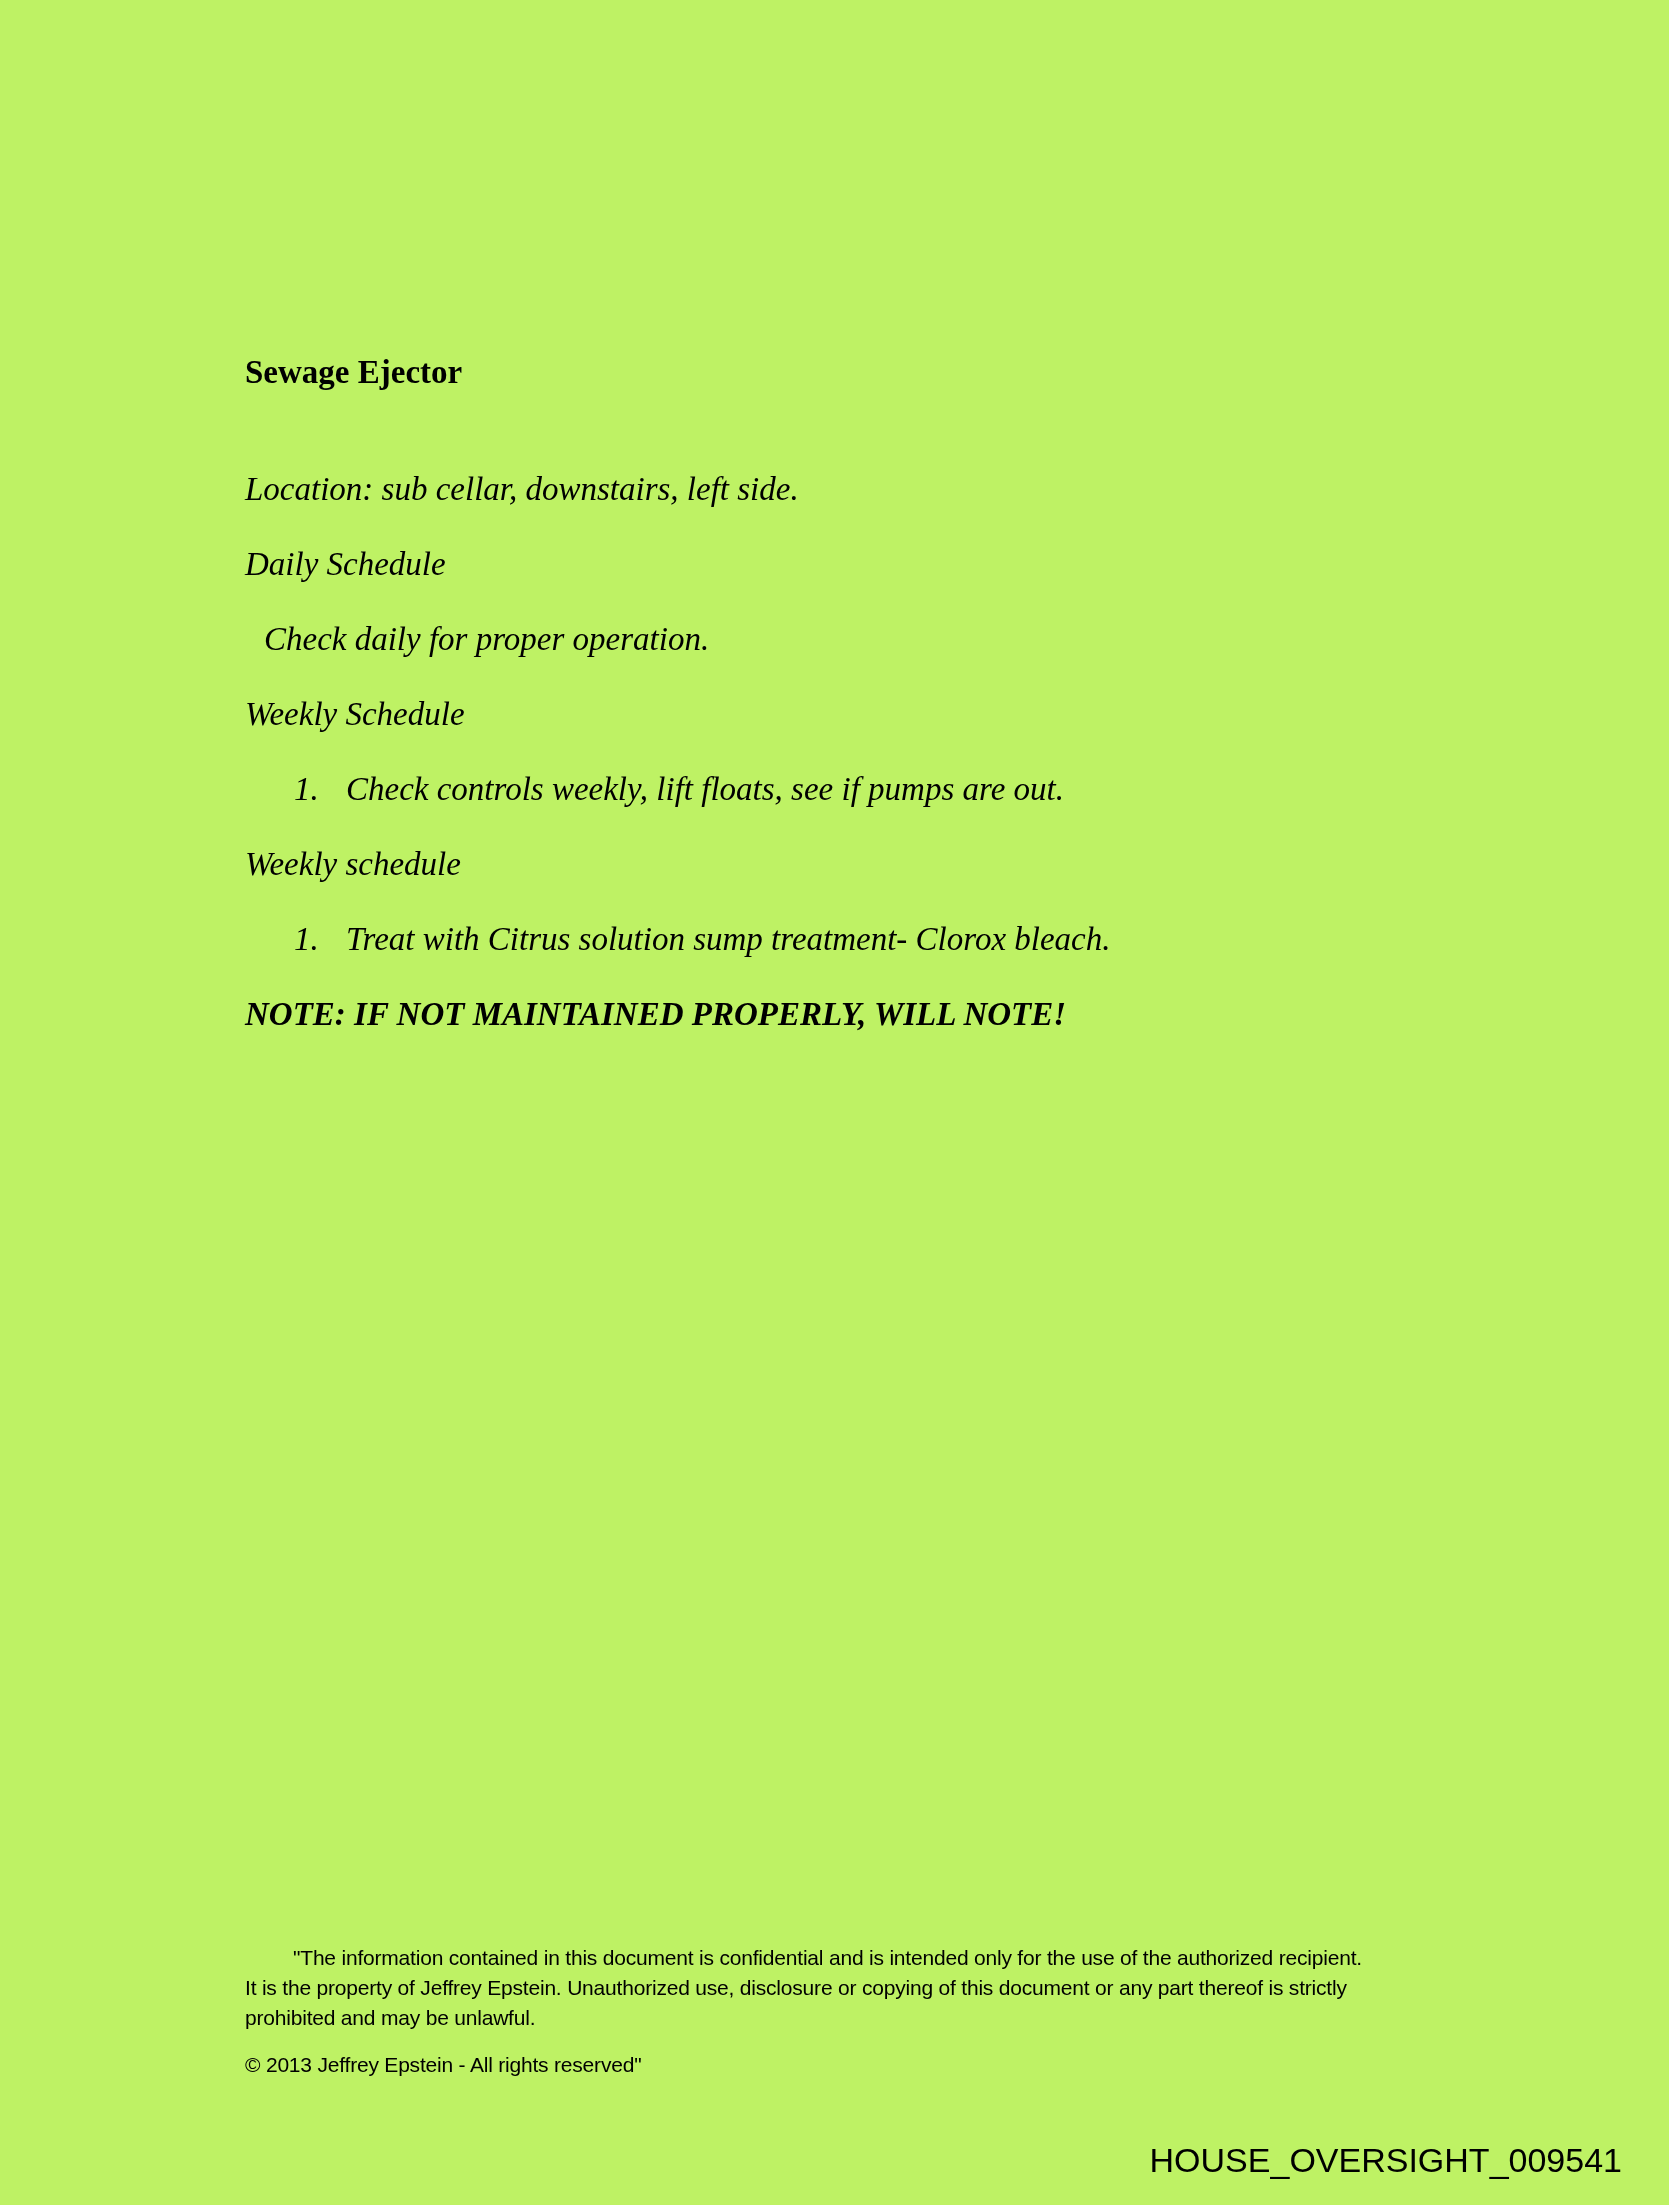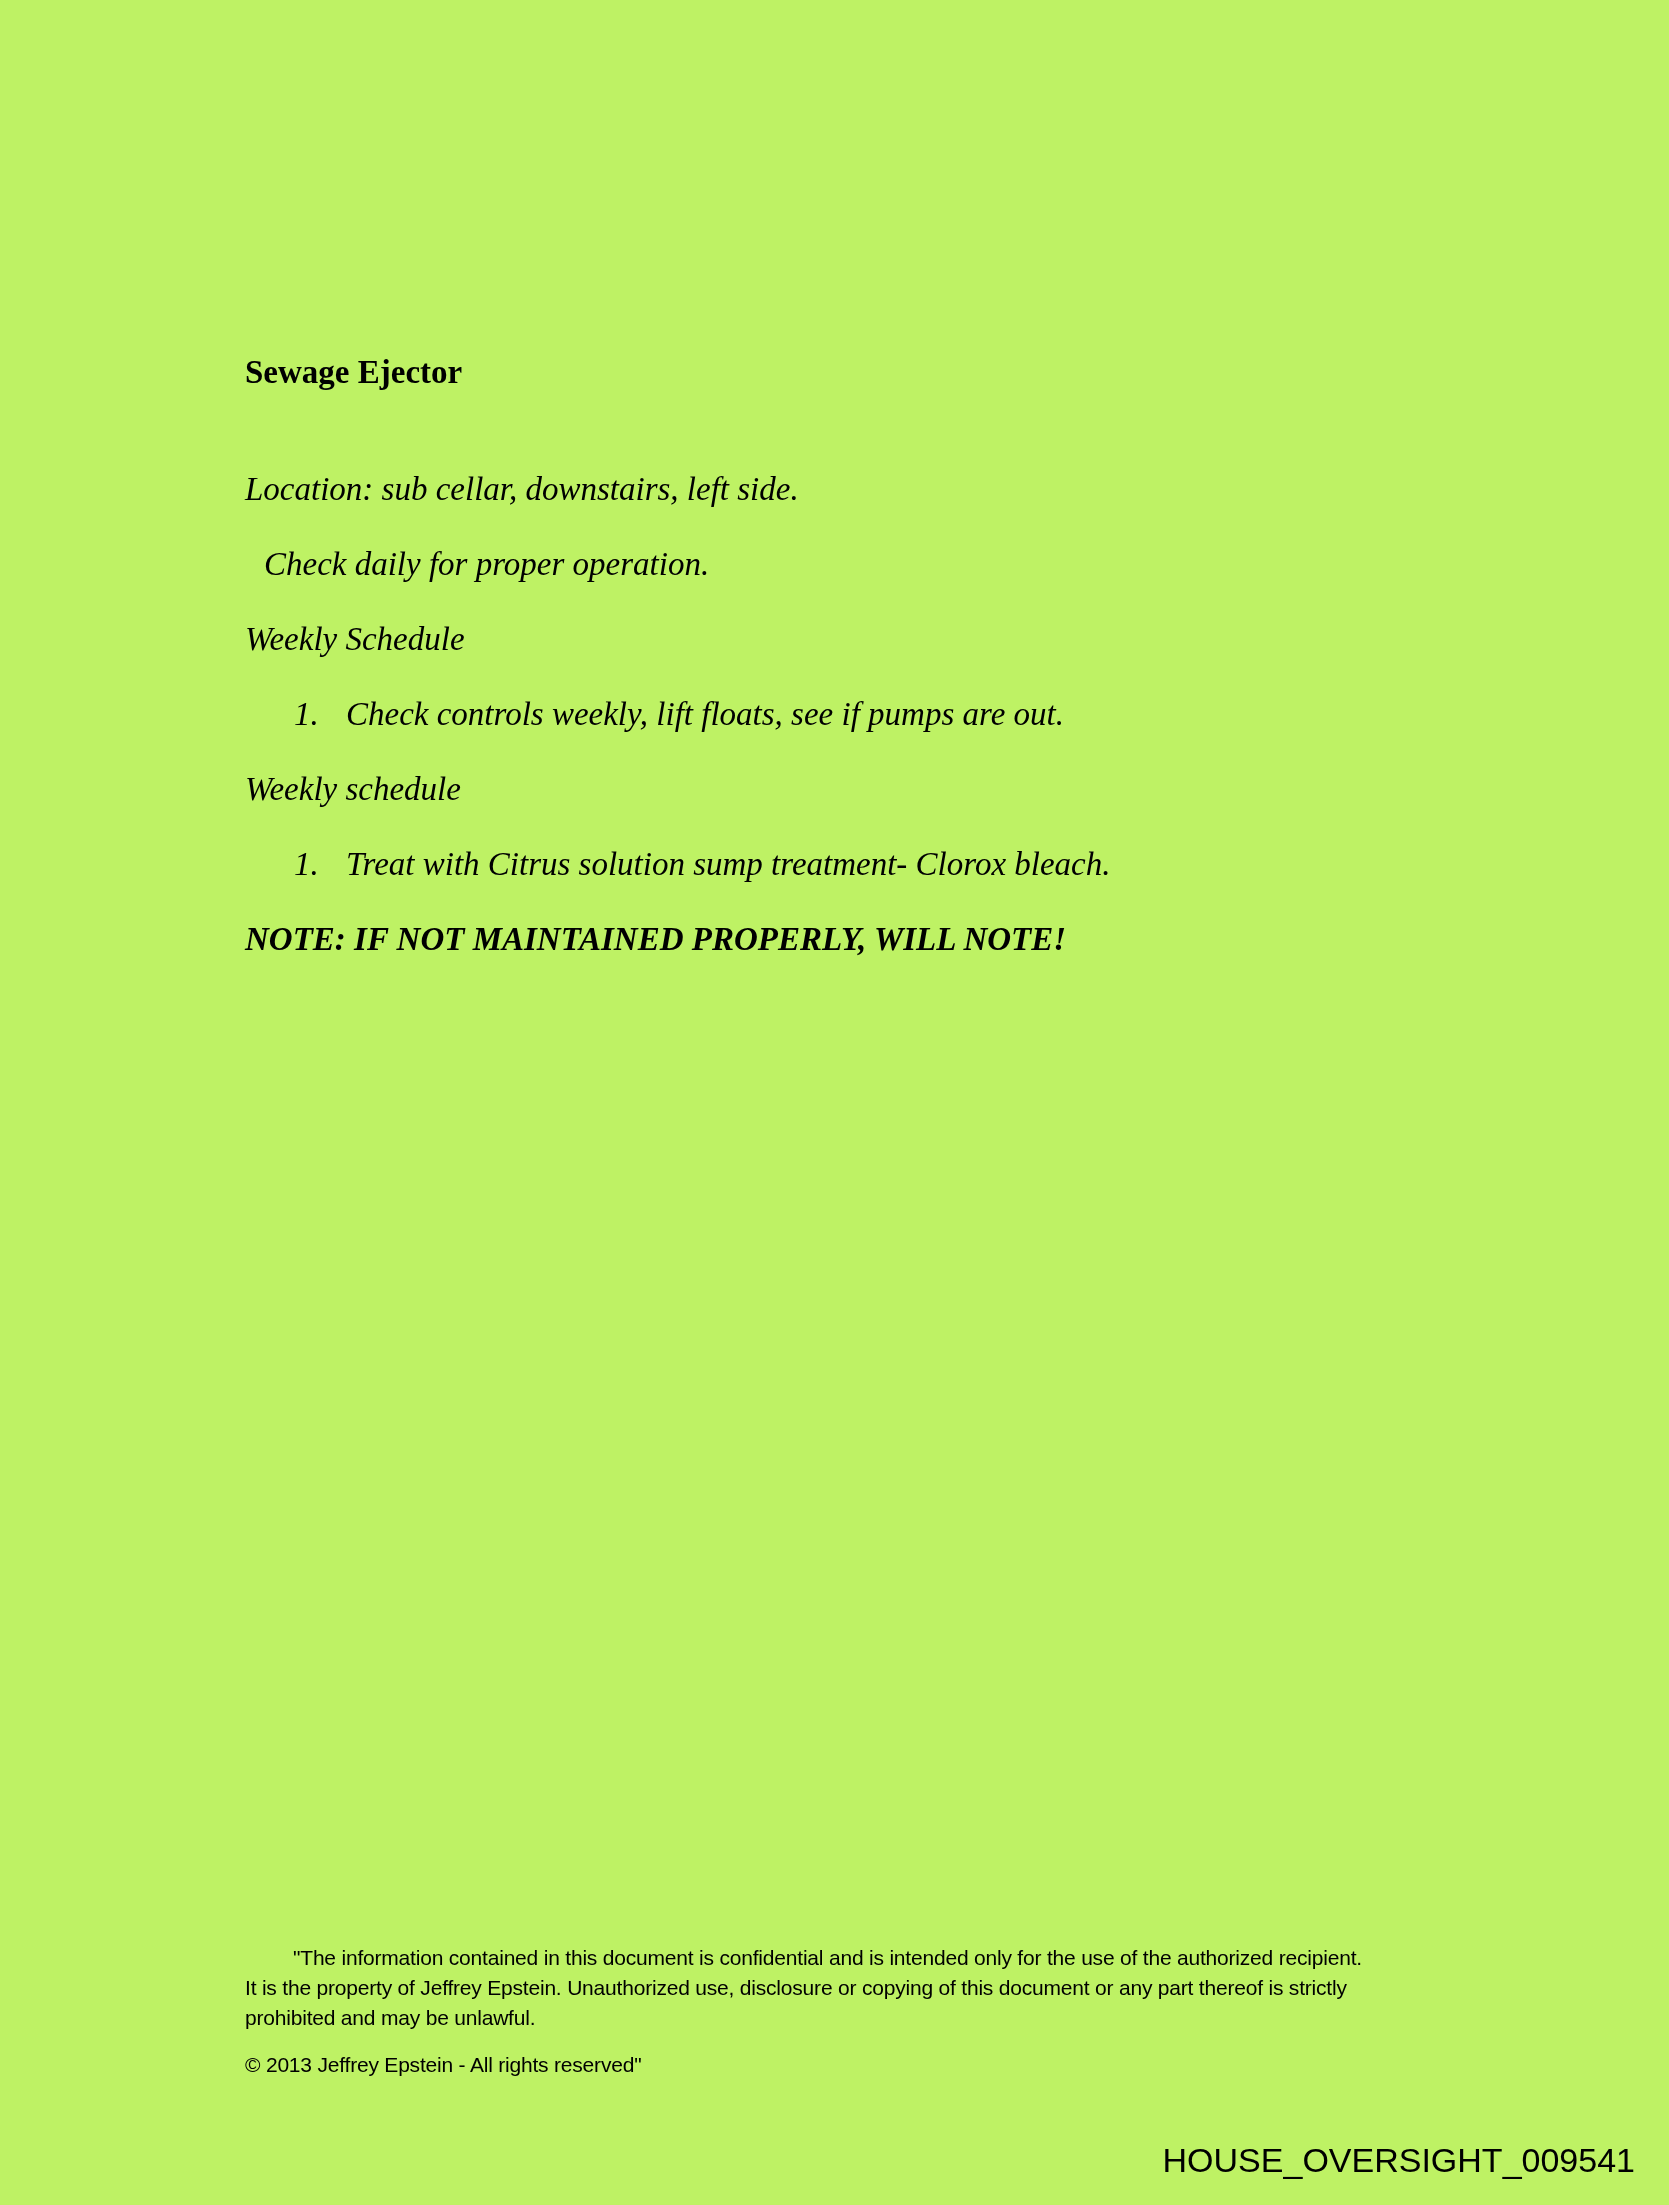--- a/index.html
+++ b/index.html
@@ -53,38 +53,39 @@
     font-size: 21px;
     line-height: 30px;
     letter-spacing: -0.2px;
   }
   .footer .line { white-space: nowrap; }
   .footer .line-first { padding-left: 48px; }
   .footer .copyright { margin-top: 17px; }
   .bates {
     position: absolute;
     top: 2142px;
-    right: 34px;
+    right: 47px;
     font-family: "Liberation Sans", "DejaVu Sans", sans-serif;
     font-size: 34px;
     line-height: 37px;
     white-space: nowrap;
   }
 </style>
 </head>
 <body>
 
 <div class="page">
 
   <div class="content">
 
     <div class="doc-title">Sewage Ejector</div>
 
     <div class="para">Location: sub cellar, downstairs, left side.</div>
 
+    <div class="para">Daily Schedule</div>
 
     <div class="para indented">Check daily for proper operation.</div>
 
     <div class="para">Weekly Schedule</div>
 
     <div class="para list-row">
       <span class="list-num">1.</span>
       <span class="list-text">Check controls weekly, lift floats, see if pumps are out.</span>
     </div>
 

